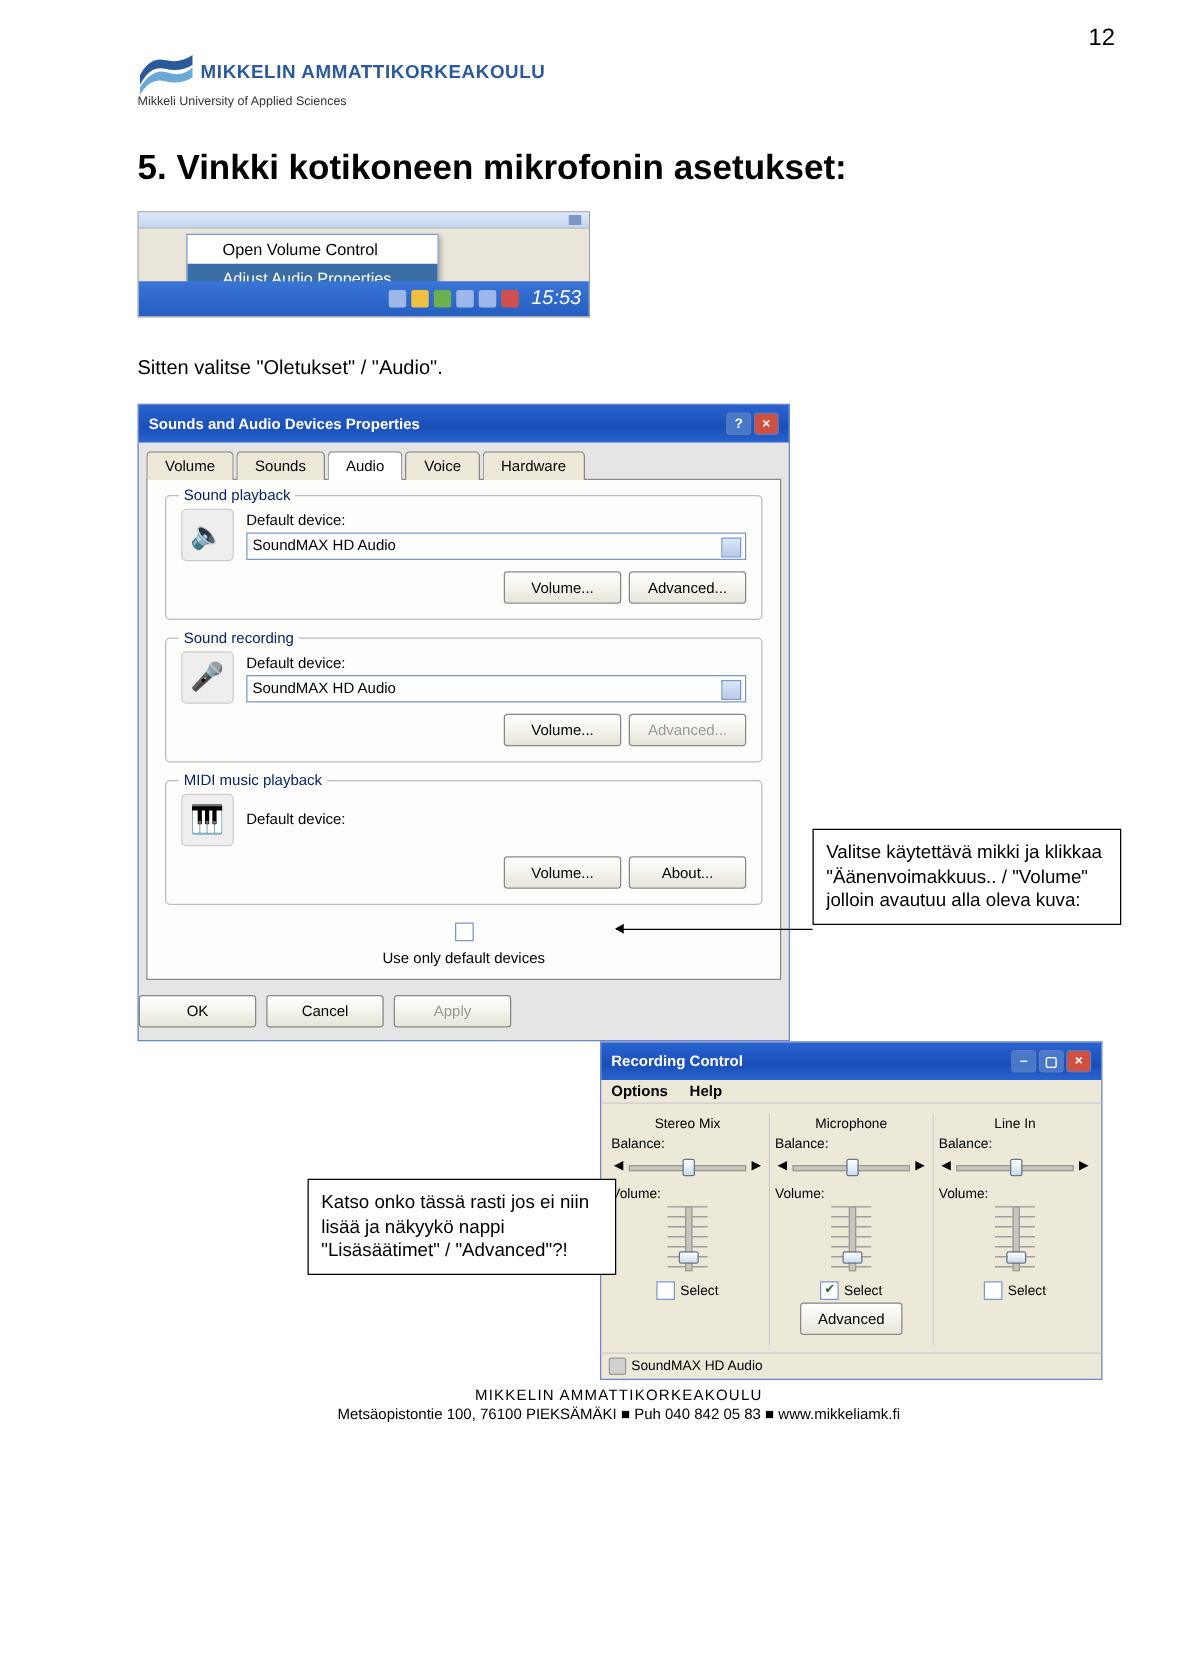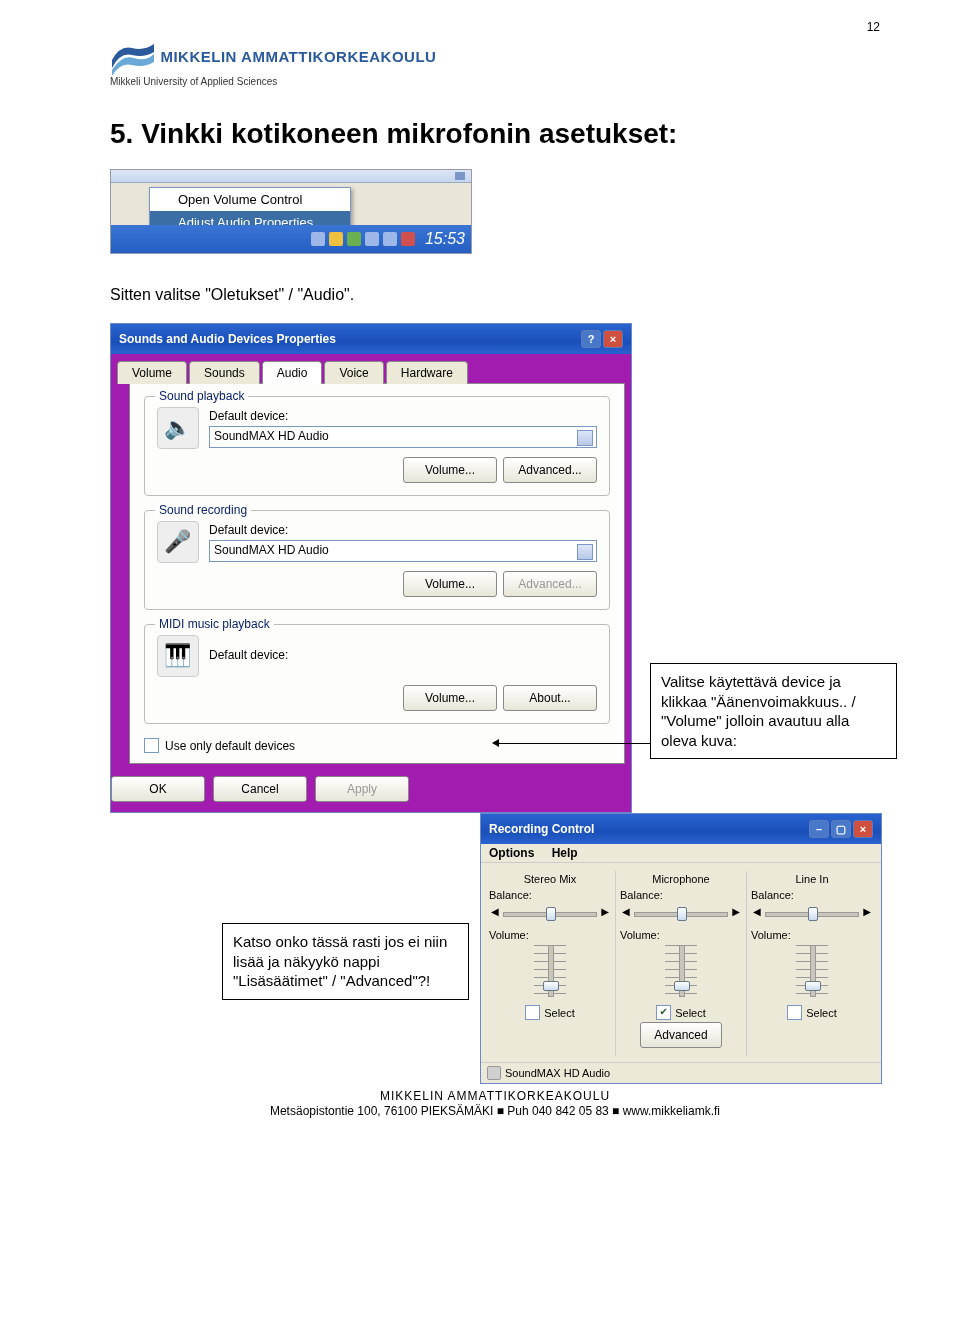--- a/index.html
+++ b/index.html
@@ -10,22 +10,22 @@
     width: 960px;
   }
   .page {
     position: relative;
     padding: 40px 80px 40px 110px;
     box-sizing: border-box;
   }
   .page-number {
     position: absolute;
     top: 20px;
-    right: 80px;
-    font-size: 12px;
+    right: 68px;
+    font-size: 19px;
   }
   .logo-block {
     margin-bottom: 30px;
   }
   .logo-svg {
     width: 46px;
     height: 36px;
     vertical-align: middle;
   }
   .logo-text-main {
@@ -109,21 +109,21 @@
   .shot1 .tray-icon.r { background:#d05050; }
   .shot1 .clock {
     color:#fff; font-size:16px; margin-left:6px;font-style:italic;
   }
 
   
   .shot2-wrap { position: relative; }
   .shot2 {
     width: 520px;
     border: 1px solid #6a88c8;
-    background: #a21caf;
+    background: #e5e5e5;
     font-size: 12px;
   }
   .xp-title {
     background: linear-gradient(#2a63d0,#1a4fb8 60%,#2a63d0);
     color: #fff;
     padding: 6px 8px;
     font-weight: bold;
     display: flex;
     align-items: center;
     justify-content: space-between;
@@ -141,21 +141,21 @@
   .tab {
     padding:4px 14px;
     background:#ece9d8;
     border:1px solid #888;
     border-bottom:none;
     border-radius:4px 4px 0 0;
     position:relative; top:1px;
   }
   .tab.active { background:#fff; font-weight:normal; z-index:2; }
   .dialog-body {
-    margin:0 6px 6px 18px;
+    margin:0 6px 6px 6px;
     background:#fdfdfb;
     border:1px solid #888;
     padding:12px 14px 10px 14px;
   }
   .groupbox {
     border:1px solid #bbb;
     border-radius:4px;
     padding:10px 12px 12px 12px;
     margin-bottom:14px;
     position:relative;
@@ -177,21 +177,21 @@
     content:""; position:absolute; right:3px; top:3px; width:14px;height:14px;
     background:linear-gradient(#dbe6f8,#b8c9e8); border:1px solid #7a97c8;
   }
   .gb-buttons { display:flex; justify-content:flex-end; gap:6px; margin-top:8px; }
   .xp-btn {
     min-width:92px; height:24px; border:1px solid #888; border-radius:3px;
     background:linear-gradient(#fff,#e8e6d8); font-size:12px;
     display:flex;align-items:center;justify-content:center;
   }
   .xp-btn.disabled { color:#999; }
-  .chk-row { display:flex; align-items:center; gap:6px; font-size:12px; margin-top:6px; }
+  .chk-row { display:flex; align-items:center; gap:6px; font-size:12px; margin-top:6px;flex-direction:column; }
   .chk-box { width:13px;height:13px;border:1px solid #7a97c8;background:#fff; }
   .dialog-footer { display:flex; justify-content:flex-start; gap:8px; padding:6px 0 10px; }
 
   .callout {
     position:absolute;
     background:#fff;
     border:1px solid #000;
     padding:8px 10px;
     font-size:15px;
     line-height:1.3;
@@ -236,21 +236,21 @@
   .vol .vthumb{position:absolute;left:3px;top:38px;width:14px;height:8px;background:linear-gradient(#fff,#cde);border:1px solid #678;border-radius:2px;}
   .vol .ticks{position:absolute;left:-6px;right:-6px;top:2px;bottom:2px;}
   .vol .ticks::before,.vol .ticks::after{content:"";position:absolute;left:0;right:0;height:100%;
     background-image:linear-gradient(#999 1px,transparent 1px);background-size:100% 8px;}
   .sel-row{display:flex;align-items:center;justify-content:center;gap:4px;}
   .sel-row .chk-box.checked::after{content:"✔";display:block;font-size:10px;line-height:11px;color:#2a5a2a;text-align:center;}
   .rc-adv{display:flex;justify-content:center;padding:2px 0 6px;}
   .rc-status{border-top:1px solid #ccc;padding:3px 6px;font-size:11px;display:flex;align-items:center;gap:4px;}
   .rc-status .dot{width:12px;height:12px;background:#d0d0d0;border:1px solid #999;border-radius:2px;}
 
-  .callout2 { left:112px; top:60px; width:225px; }
+  .callout2 { left:136px; top:60px; width:225px; }
 
   .footer {
     margin-top:260px;
     text-align:center;
     font-size:12px;
     line-height:1.3;
   }
   .footer .l1{letter-spacing:1px;}
 </style>
 </head>
@@ -359,21 +359,21 @@
         </div>
       </div>
       <div class="dialog-footer">
         <div class="xp-btn">OK</div>
         <div class="xp-btn">Cancel</div>
         <div class="xp-btn disabled">Apply</div>
       </div>
     </div>
 
     <div class="callout-line1"></div>
-    <div class="callout callout1">Valitse käytettävä device ja klikkaa "Äänenvoimakkuus.. / "Volume" jolloin avautuu alla oleva kuva:</div>
+    <div class="callout callout1">Valitse käytettävä mikki ja klikkaa "Äänenvoimakkuus.. / "Volume" jolloin avautuu alla oleva kuva:</div>
   </div>
 
   <div class="shot3-wrap">
     <div class="shot3">
       <div class="xp-title">
         <span>Recording Control</span>
         <span class="btns">
           <span class="tb help" style="background:#4a78c8">–</span>
           <span class="tb help" style="background:#4a78c8">▢</span>
           <span class="tb close">×</span>

